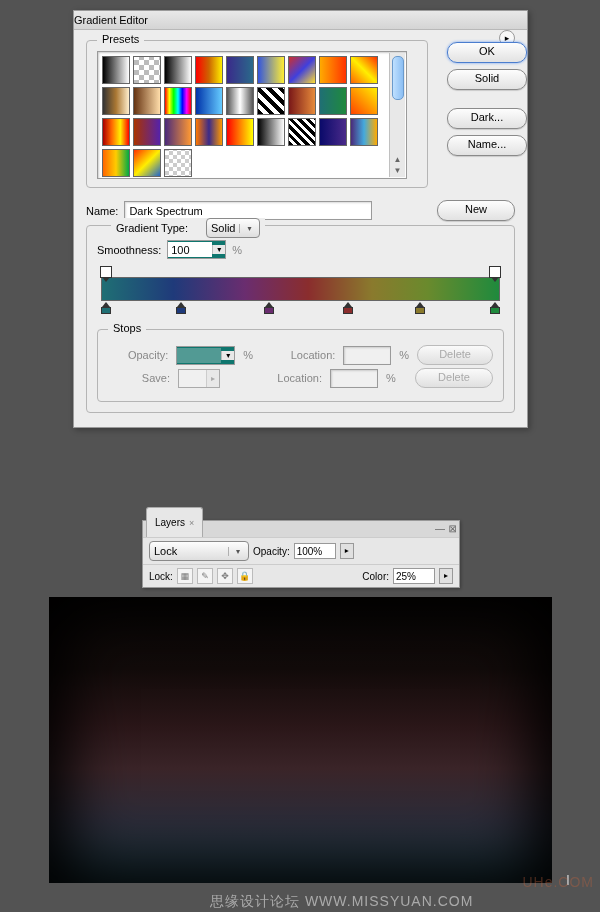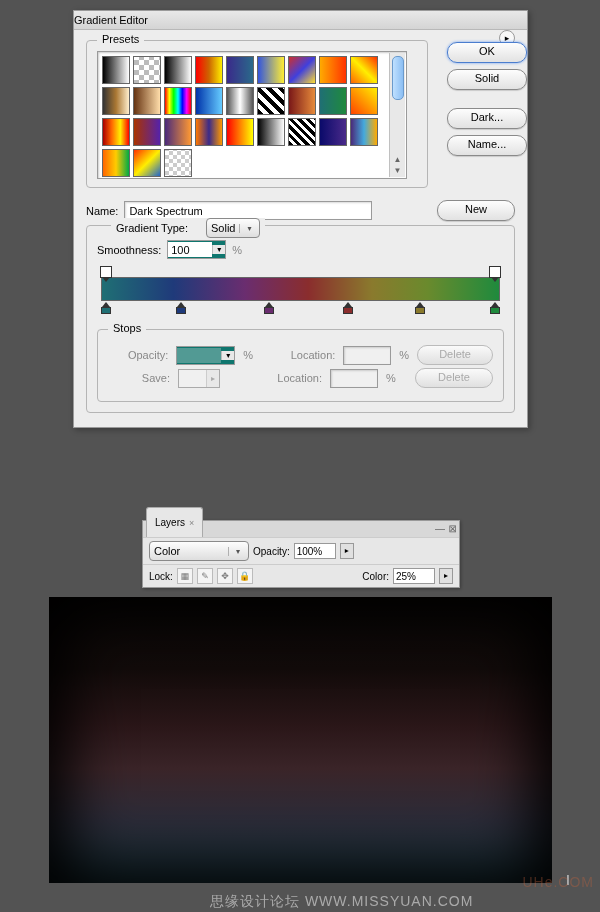--- a/index.html
+++ b/index.html
@@ -195,21 +195,21 @@
 </div>
 
 <div class="layers">
   <div class="tabbar">
     <div class="tab"><span>Layers</span><span class="x">×</span></div>
     <span class="min">—</span>
     <span class="cls">⊠</span>
   </div>
   <div class="r">
     <span class="sel blend">
-        <span>Color</span>
+        <span>Lock</span>
         <span class="caret" style="margin-left:auto">▾</span>
       </span>
     <span>Opacity:</span>
     <input class="miniin" value="100%" style="">
     <span class="flybtn">▸</span>
   </div>
   <div class="r">
     <span>Lock:</span>
     <span class="lockicn">▦</span>
     <span class="lockicn">✎</span>

